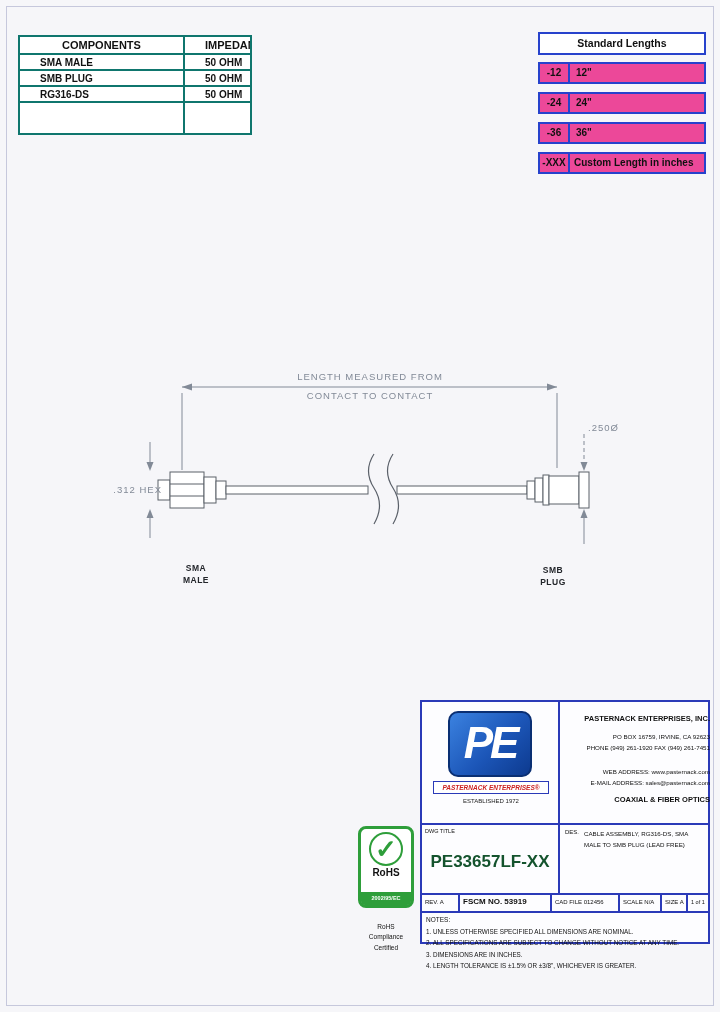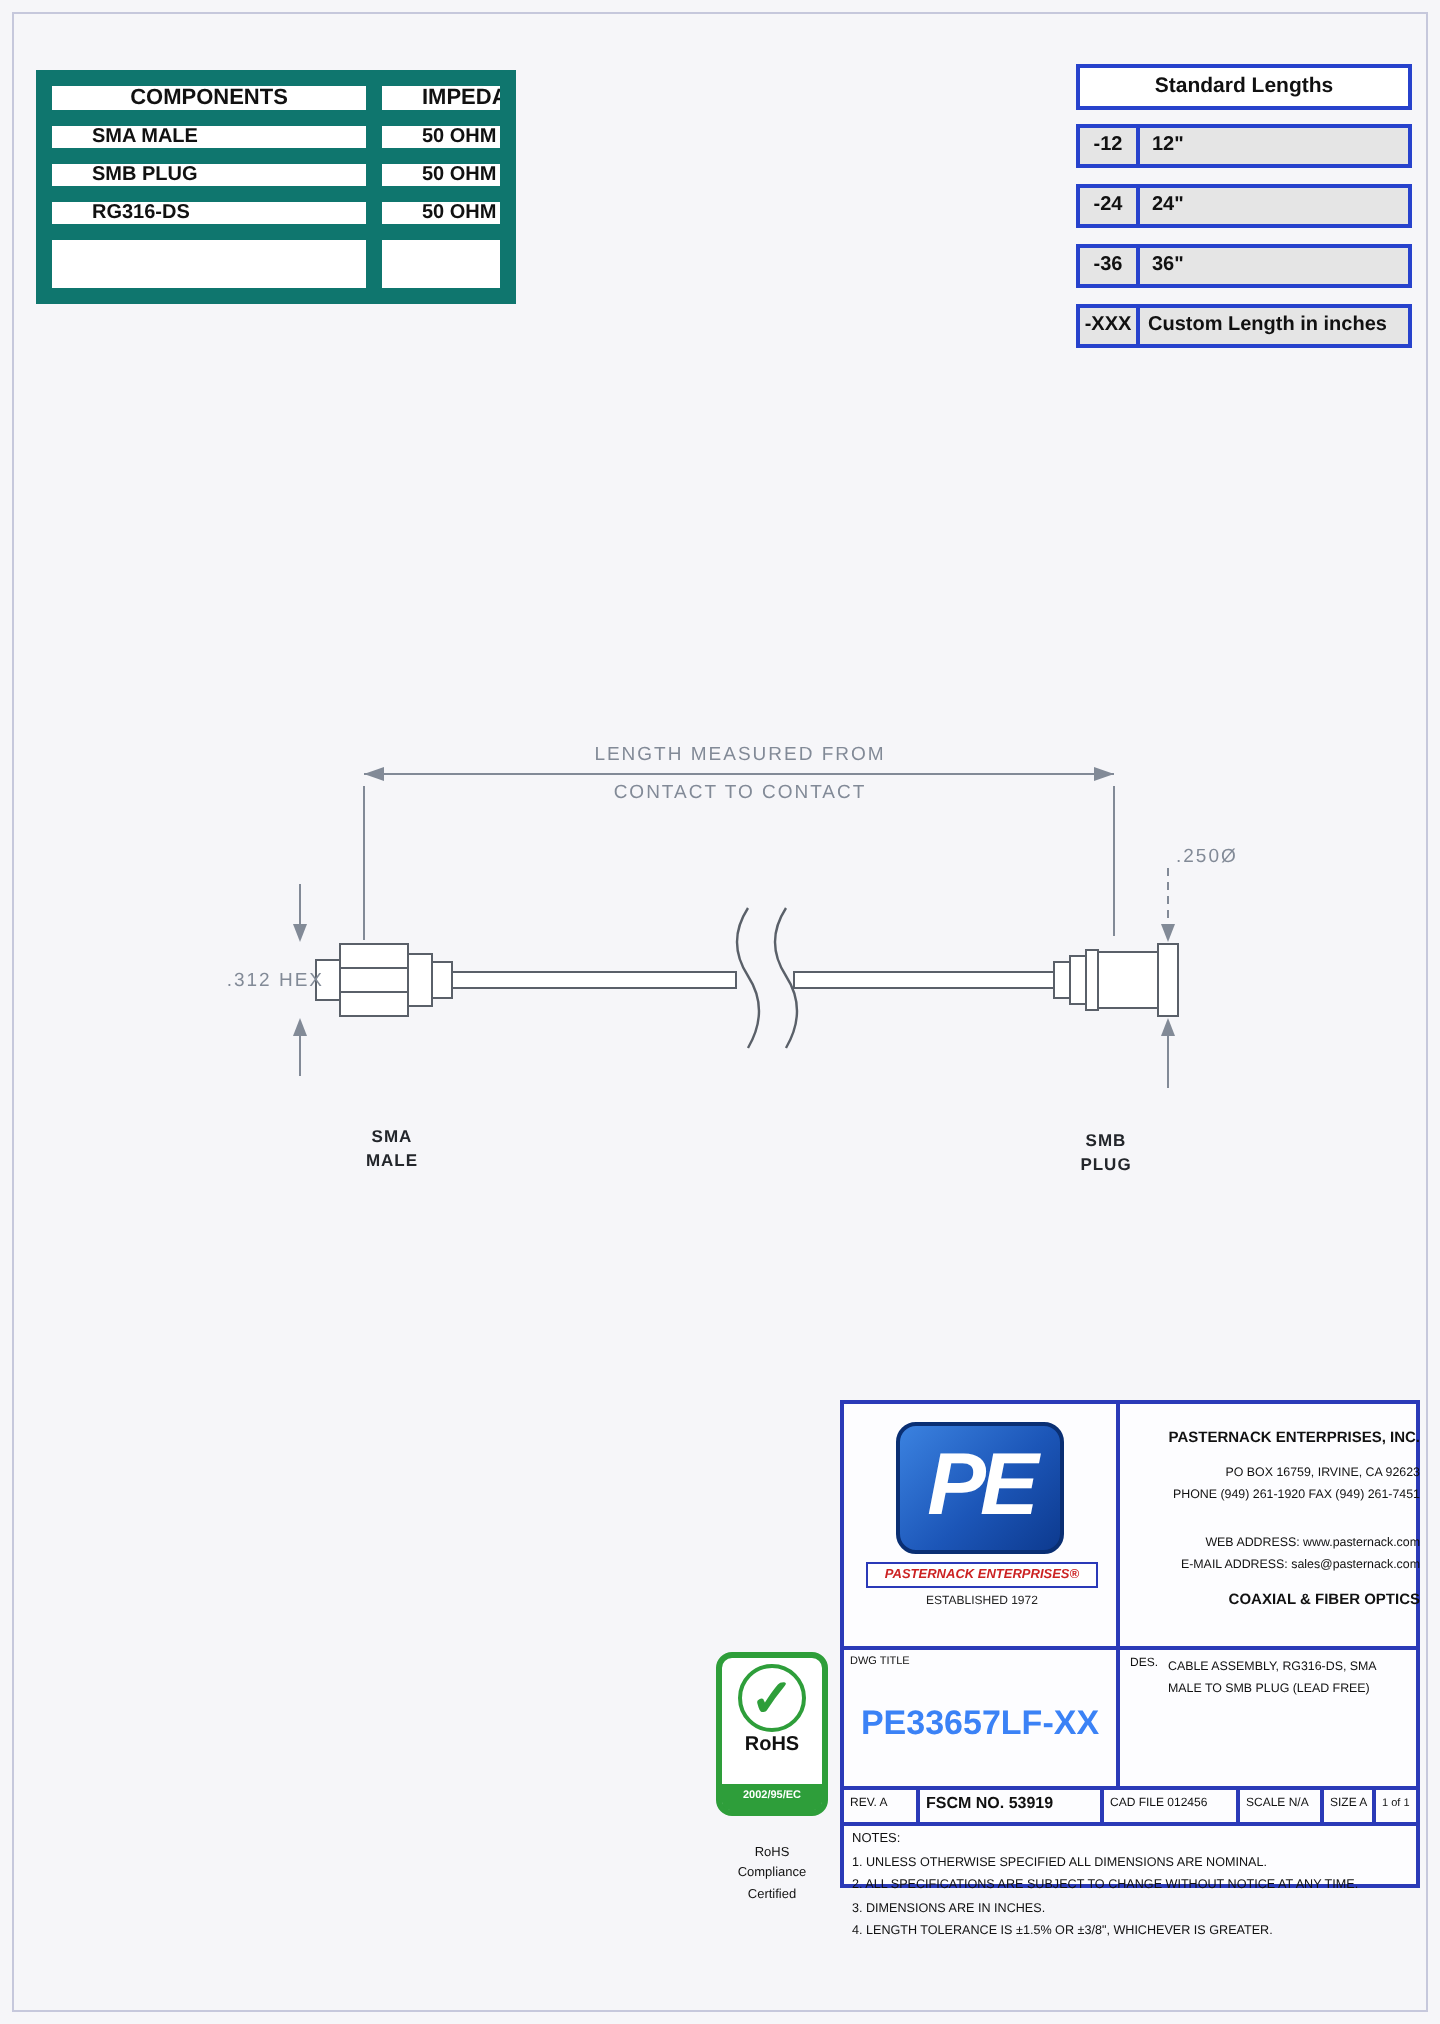--- a/index.html
+++ b/index.html
@@ -3,30 +3,30 @@
 <meta charset="utf-8">
 <style>
   * { margin:0; padding:0; box-sizing:border-box; }
   html,body { width:720px; height:1012px; }
   body { position:relative; background:#f6f6f9; font-family:"Liberation Sans", sans-serif; color:#111; overflow:hidden; }
   .abs { position:absolute; }
   .frame { inset:6px; border:1px solid #c6c8dc; }
 
   
   .components { left:18px; top:35px; width:232px; border-collapse:collapse; table-layout:fixed; background:#fff; }
-  .components th, .components td { border:8px solid #0f766e; font-weight:bold; padding:0 20px; overflow:hidden; white-space:nowrap; }
+  .components th, .components td { border:2px solid #0f766e; font-weight:bold; padding:0 20px; overflow:hidden; white-space:nowrap; }
   .components th { font-size:11px; height:18px; text-align:center; }
   .components td { font-size:10px; height:16px; text-align:left; }
   .components td.c2 { text-align:center; }
   .components tr.empty td { height:32px; }
 
   
   .lengths { left:538px; top:32px; width:168px; }
   .len-header { border:2px solid #2742cc; height:23px; line-height:19px; text-align:center; font-weight:bold; font-size:10.5px; background:#fff; }
-  .len-row { display:flex; border:2px solid #2742cc; height:22px; margin-top:8px; background:#e5e5e5; }
+  .len-row { display:flex; border:2px solid #2742cc; height:22px; margin-top:8px; background:#ec4899; }
   .len-row.first { margin-top:7px; }
   .len-c1 { width:30px; border-right:2px solid #2742cc; text-align:center; font-weight:bold; font-size:10px; line-height:18px; }
   .len-c2 { flex:1; font-weight:bold; font-size:10px; line-height:18px; padding-left:6px; white-space:nowrap; overflow:hidden; }
   .len-c2.small { font-size:10px; padding-left:4px; }
 
   
   .drawing { left:0; top:330px; }
   .dim-note { font-size:9.5px; letter-spacing:1px; fill:#828a97; font-family:"Liberation Sans",sans-serif; }
   .part-label { font-size:8.5px; font-weight:bold; letter-spacing:0.5px; fill:#23262b; font-family:"Liberation Sans",sans-serif; }
 
@@ -46,21 +46,21 @@
   .co-name  { margin-top:12px; font-size:7.5px; font-weight:bold; }
   .co-addr  { margin-top:10px; font-size:6.2px; }
   .co-phone { margin-top:4px;  font-size:6.2px; }
   .co-web   { margin-top:17px; font-size:6.2px; }
   .co-email { margin-top:4px;  font-size:6.2px; }
   .co-tag   { margin-top:9px;  font-size:7.5px; font-weight:bold; }
 
   .tb-sec2 { position:absolute; left:0; top:123px; width:100%; height:70px; border-bottom:2px solid #2b3ab8; }
   .dwg-cell { position:absolute; left:0; top:0; width:138px; height:100%; border-right:2px solid #2b3ab8; }
   .dwg-label { position:absolute; left:3px; top:3px; font-size:5.5px; }
-  .part-no { position:absolute; left:0; top:27px; width:100%; text-align:center; font-size:17px; font-weight:bold; color:#3b82f6; letter-spacing:0; white-space:nowrap; }
+  .part-no { position:absolute; left:0; top:27px; width:100%; text-align:center; font-size:17px; font-weight:bold; color:#14532d; letter-spacing:0; white-space:nowrap; }
   .des-cell { position:absolute; left:140px; top:0; width:148px; height:100%; }
   .des-label { position:absolute; left:3px; top:4px; font-size:6px; }
   .des-text { position:absolute; left:22px; top:4px; width:122px; font-size:6.2px; line-height:1.7; }
 
   .tb-sec3 { position:absolute; left:0; top:193px; width:100%; height:18px; border-bottom:2px solid #2b3ab8; display:flex; }
   .tb3 { border-right:2px solid #2b3ab8; line-height:15px; padding-left:3px; overflow:hidden; white-space:nowrap; font-size:6px; }
   .tb3.rev   { width:38px; }
   .tb3.fscm  { width:92px; font-size:8px; font-weight:bold; line-height:14px; }
   .tb3.cad   { width:68px; }
   .tb3.scale { width:42px; }

